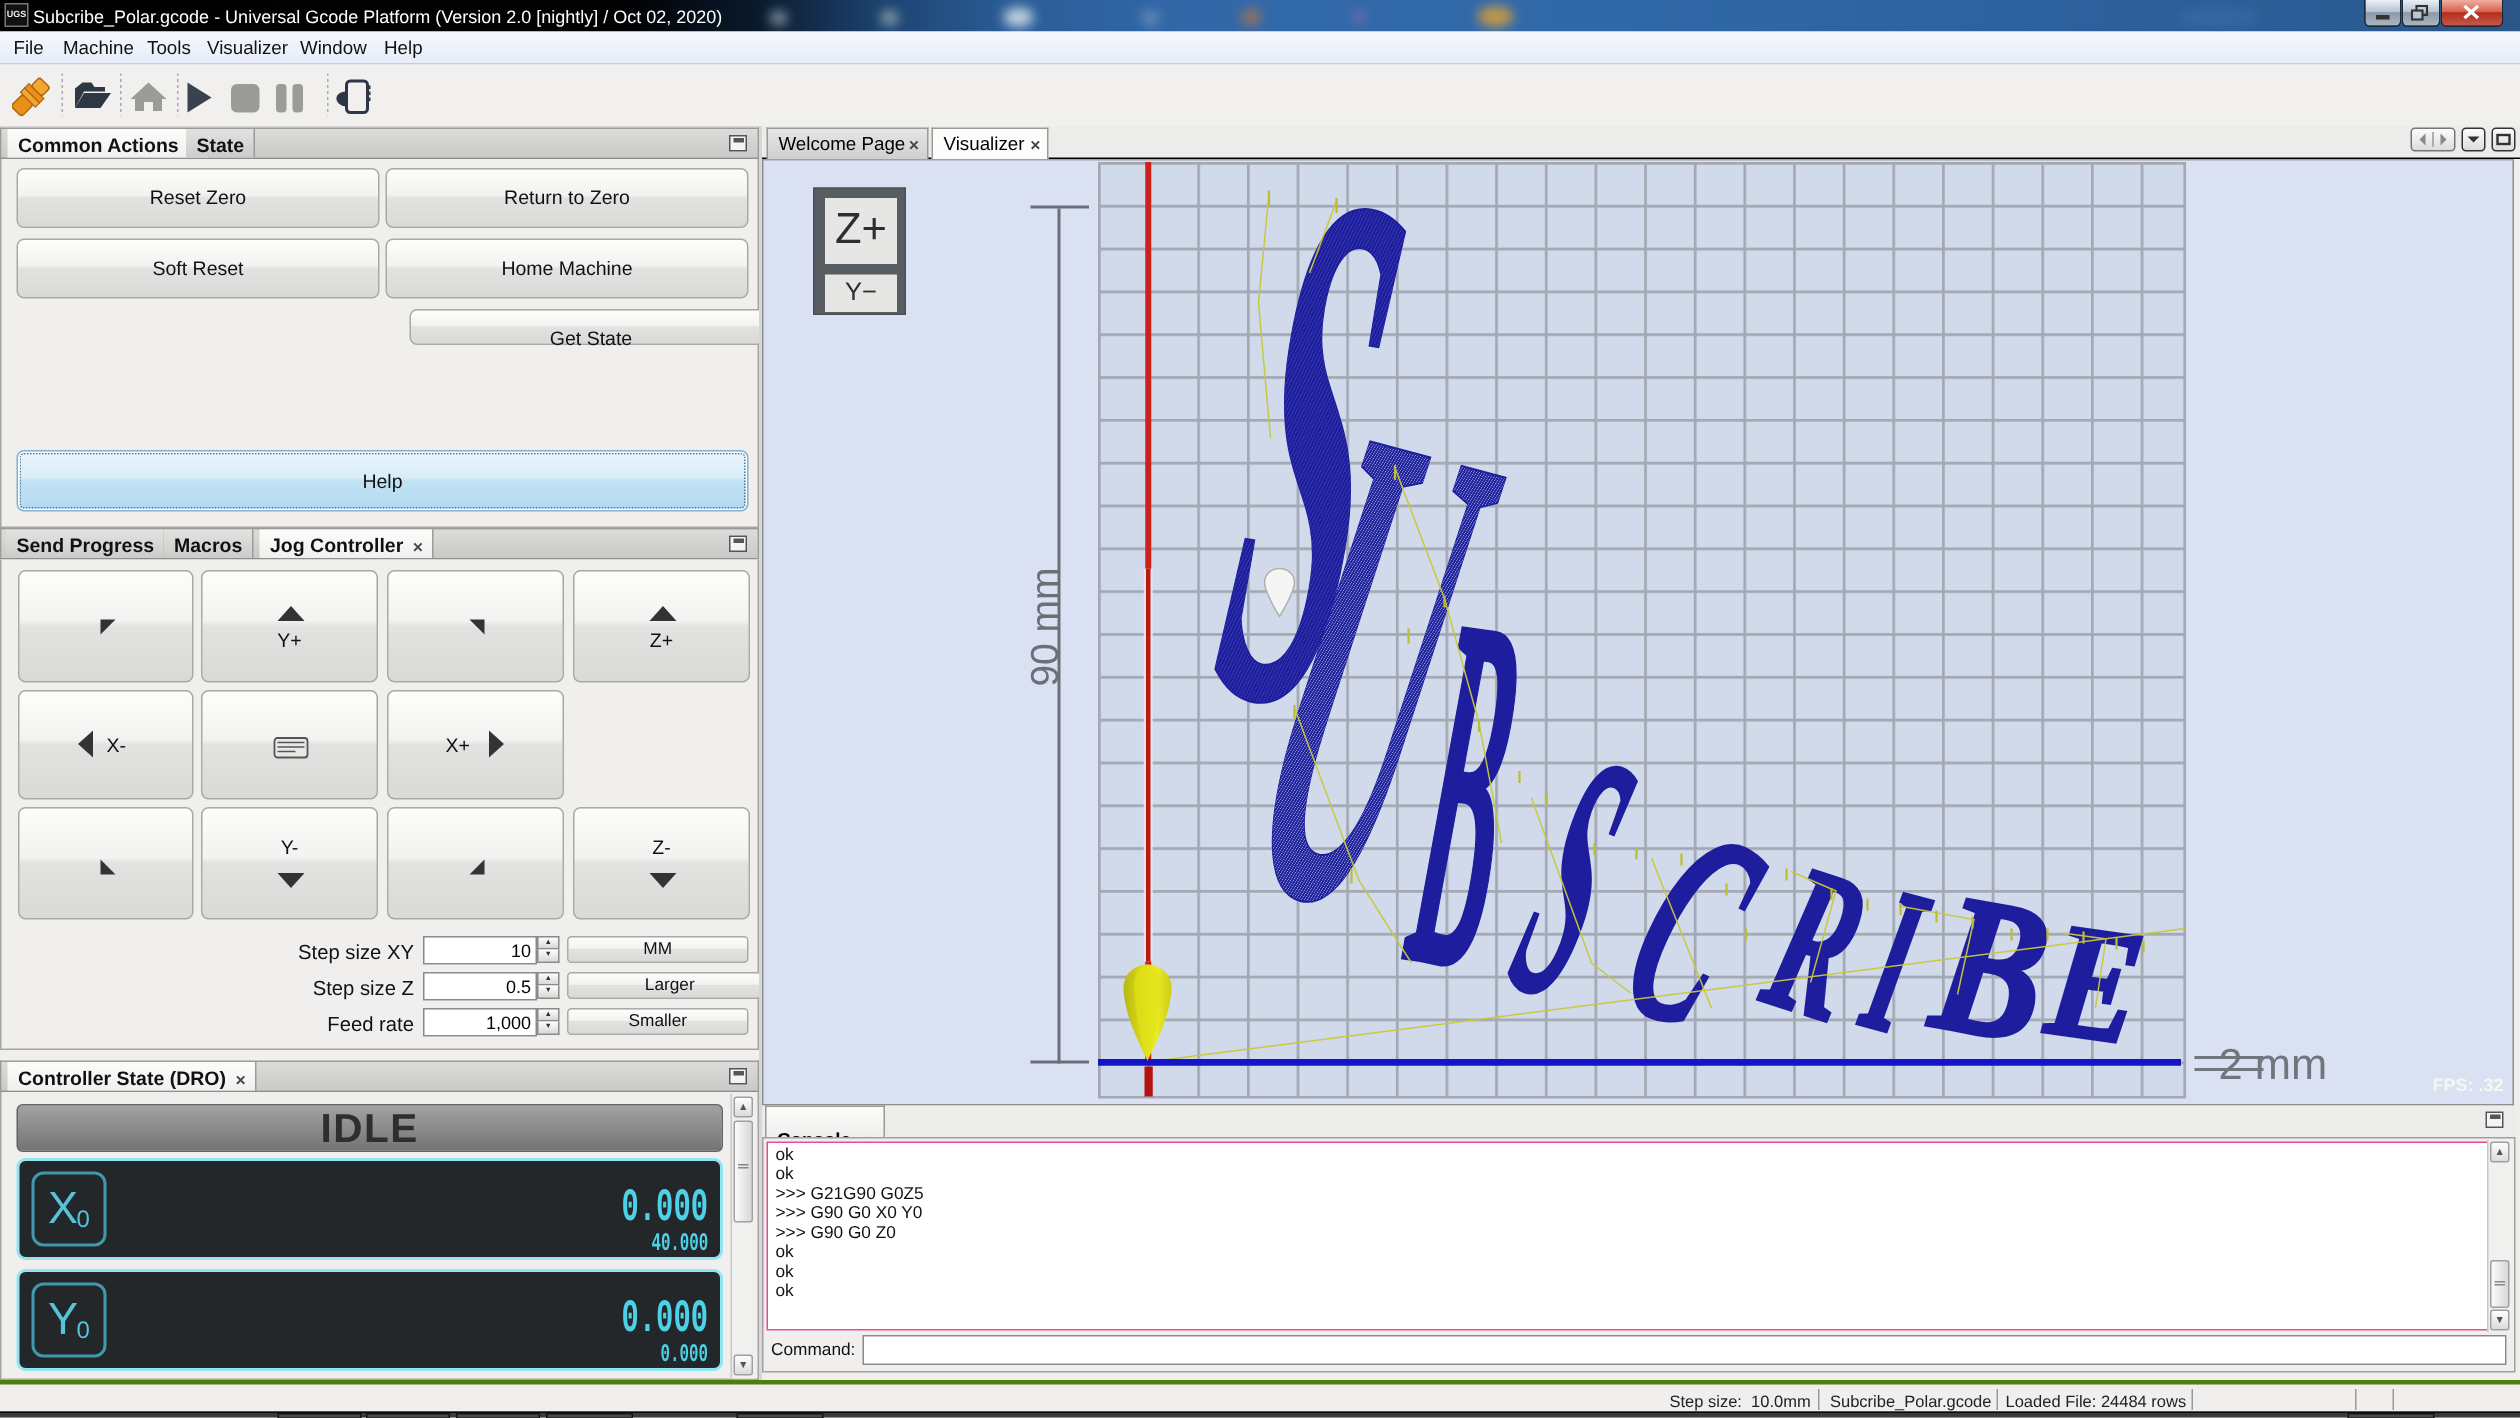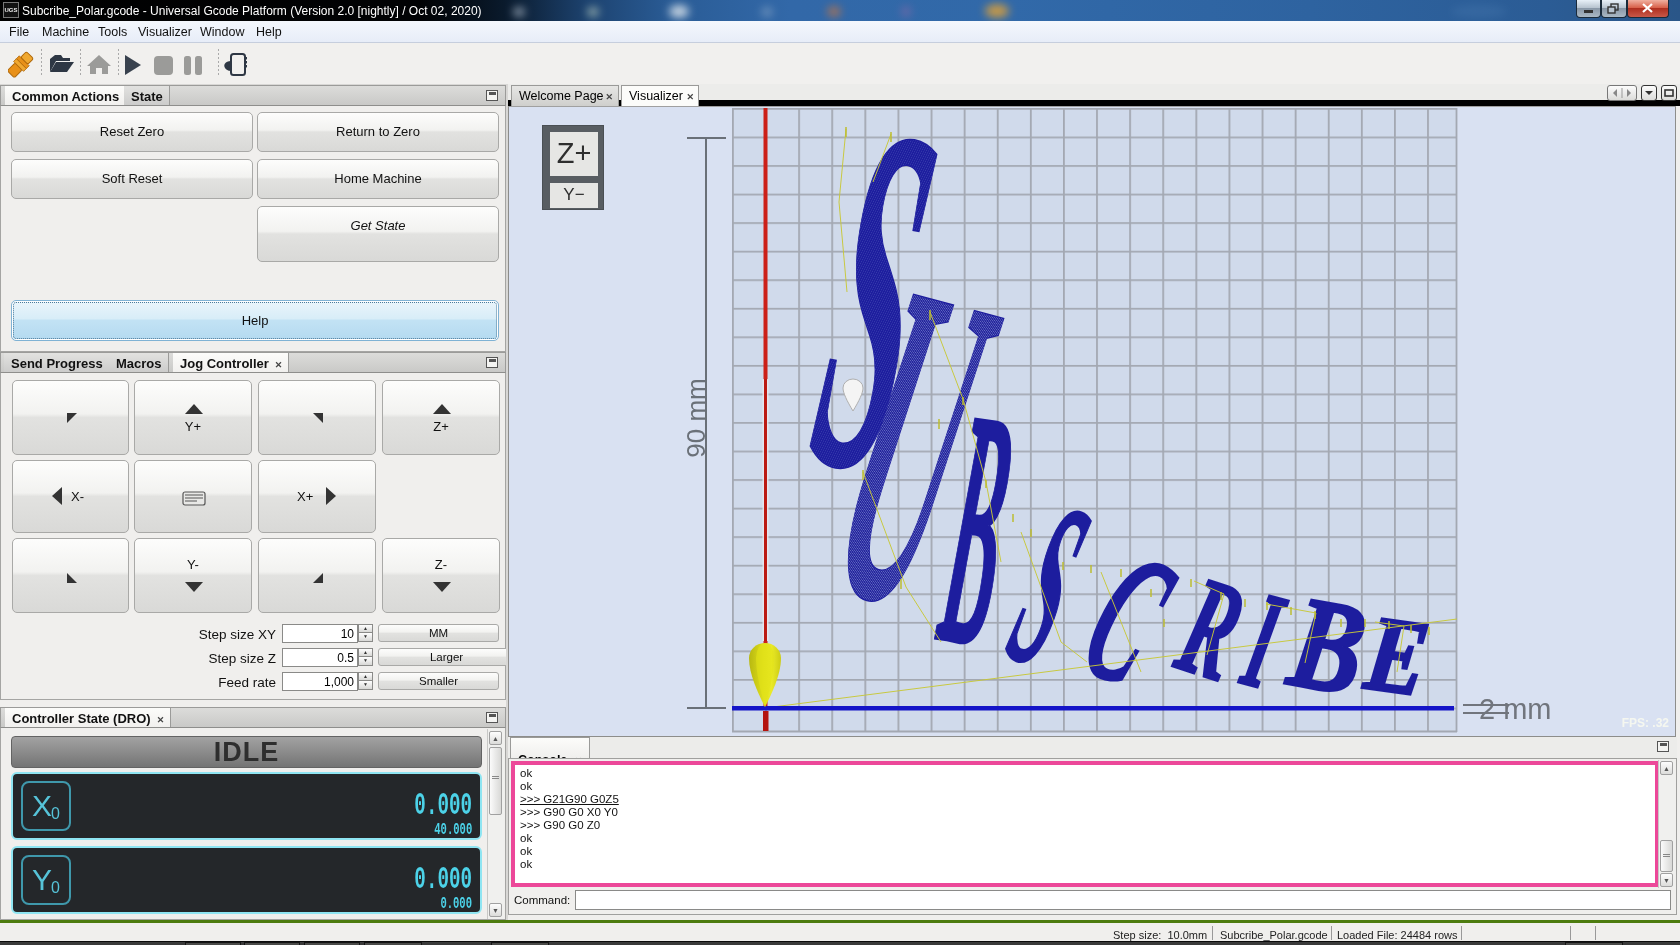--- a/index.html
+++ b/index.html
@@ -126,21 +126,21 @@
 <div class="tabbar" style="left:0;top:85px;width:506px;height:21px;">
   <div class="tab on" style="left:4px;">Common Actions<span class="x">✕</span></div>
   <div class="tab off" style="left:123px;">State</div>
   <div class="minbox" style="right:7px;top:4px;"></div>
 </div>
 <div class="panelbody" style="left:0;top:106px;width:506px;height:246px;">
   <div class="btn" style="left:10px;top:6px;width:242px;height:40px;line-height:38px;">Reset Zero</div>
   <div class="btn" style="left:10px;top:53px;width:242px;height:40px;line-height:38px;">Soft Reset</div>
   <div class="btn" style="left:256px;top:6px;width:242px;height:40px;line-height:38px;">Return to Zero</div>
   <div class="btn" style="left:256px;top:53px;width:242px;height:40px;line-height:38px;">Home Machine</div>
-  <div class="btn" style="left:256px;top:100px;width:242px;height:56px;line-height:38px;font-style:italic;">Get State</div>
+  <div class="btn" style="left:272px;top:100px;width:242px;height:24px;line-height:38px;">Get State</div>
   <div class="btn" style="left:10px;top:194px;width:488px;height:41px;line-height:39px;background:linear-gradient(#eaf5fb 0%,#d8edf8 45%,#c2e2f4 50%,#b4daf0 100%);border:1px solid #7fb2d4;box-shadow:inset 0 0 0 1px #fff;outline:1px dotted #4a7a9a;outline-offset:-3px;">Help</div>
 </div>
 
 <div class="tabbar" style="left:0;top:352px;width:506px;height:21px;">
   <div class="tab off" style="left:3px;">Send Progress</div>
   <div class="tab off" style="left:108px;">Macros</div>
   <div class="tab on" style="left:172px;">Jog Controller<span class="x">✕</span></div>
   <div class="minbox" style="right:7px;top:4px;"></div>
 </div>
 <div class="panelbody" style="left:0;top:373px;width:506px;height:327px;" id="jogpanel">
@@ -263,21 +263,21 @@
     <div class="sbbtn" style="top:2px;">▲</div>
     <div class="sbthumb" style="top:18px;height:68px;">
         <div style="margin:28px 2px 0 2px;border-top:1px solid #888;border-bottom:1px solid #888;height:3px;"></div>
       </div>
     <div class="sbbtn" style="bottom:2px;">▼</div>
   </div>
 </div>
 
 <div class="abs" style="left:506px;top:85px;width:2px;height:835px;background:#d8d7d5;"></div>
 
-<div class="abs" style="left:508px;top:84px;width:1172px;height:22px;background:#ececea;border-bottom:6px solid #000000;">
+<div class="abs" style="left:508px;top:84px;width:1172px;height:22px;background:#ececea;border-bottom:1px solid #000000;">
   <div class="abs" style="left:3px;top:1px;width:108px;height:21px;background:linear-gradient(#e6e6e4,#cfcfcd);border:1px solid #9a9a98;border-bottom:none;font-size:12.5px;padding:3px 0 0 7px;white-space:nowrap;">Welcome Page<span class="abs" style="right:5px;top:6px;font-size:9px;color:#444;font-weight:bold;">✕</span></div>
   <div class="abs" style="left:113px;top:1px;width:78px;height:22px;background:#fcfcfa;border:1px solid #9a9a98;border-bottom:none;font-size:12.5px;padding:3px 0 0 7px;white-space:nowrap;">Visualizer<span class="abs" style="right:4px;top:6px;font-size:9px;color:#444;font-weight:bold;">✕</span></div>
 
   <div class="abs" style="right:43px;top:1px;width:30px;height:16px;border:1px solid #777;background:linear-gradient(#fcfcfc,#dcdcda);border-radius:3px;"><svg width="28" height="14">
         <path d="M9 3 L5 7 L9 11 Z" fill="#888"></path>
         <path d="M14 2 v10" stroke="#999"></path>
         <path d="M19 3 L23 7 L19 11 Z" fill="#888"></path>
       </svg></div>
   <div class="abs" style="right:23px;top:1px;width:16px;height:16px;border:1px solid #333;background:linear-gradient(#fcfcfc,#dcdcda);border-radius:3px;"><svg width="14" height="14">
         <path d="M3 5 L7 9 L11 5 Z" fill="#333"></path>
@@ -400,24 +400,24 @@
   <div class="abs" style="left:7px;top:6px;width:48px;height:44px;background:#e6e6e4;color:#2e2e2e;font-size:29px;text-align:center;line-height:42px;">Z+</div>
   <div class="abs" style="left:7px;top:57px;width:48px;height:25px;background:#e6e6e4;color:#2e2e2e;font-size:17px;text-align:center;line-height:23px;">Y−</div>
 </div>
 </div>
 
 <div class="abs" style="left:508px;top:737px;width:1169px;height:21px;background:#ececea;">
   <div class="abs" style="left:2px;top:0px;width:80px;height:21px;background:linear-gradient(#fcfcfa,#f0efed);border:1px solid #9a9a98;border-bottom:none;font-size:12.5px;font-weight:bold;padding:15px 0 0 7px;">Console <span style="font-size:9px;color:#444;margin-left:4px;">✕</span></div>
   <div class="minbox" style="right:8px;top:4px;"></div>
 </div>
 <div class="abs" style="left:508px;top:758px;width:1169px;height:157px;background:#f0efed;border:1px solid #a0a09e;">
-  <div class="abs" style="left:2px;top:2px;width:1148px;height:126px;background:#fff;border:4px solid #ec4899;">
+  <div class="abs" style="left:2px;top:2px;width:1148px;height:126px;background:#fff;border:1px solid #ec4899;">
     <div class="console-line" style="top:2px;">ok</div>
     <div class="console-line" style="top:15px;">ok</div>
-    <div class="console-line" style="top:28px;text-decoration:underline;">&gt;&gt;&gt; G21G90 G0Z5</div>
+    <div class="console-line" style="top:28px;">&gt;&gt;&gt; G21G90 G0Z5</div>
     <div class="console-line" style="top:41px;">&gt;&gt;&gt; G90 G0 X0 Y0</div>
     <div class="console-line" style="top:54px;">&gt;&gt;&gt; G90 G0 Z0</div>
     <div class="console-line" style="top:67px;">ok</div>
     <div class="console-line" style="top:80px;">ok</div>
     <div class="console-line" style="top:93px;">ok</div>
   </div>
   <div class="sb" style="right:1px;top:1px;width:17px;height:128px;">
     <div class="sbbtn" style="top:1px;">▲</div>
     <div class="sbthumb" style="top:80px;height:32px;">
         <div style="margin:13px 2px 0 2px;border-top:1px solid #888;border-bottom:1px solid #888;height:3px;"></div>

